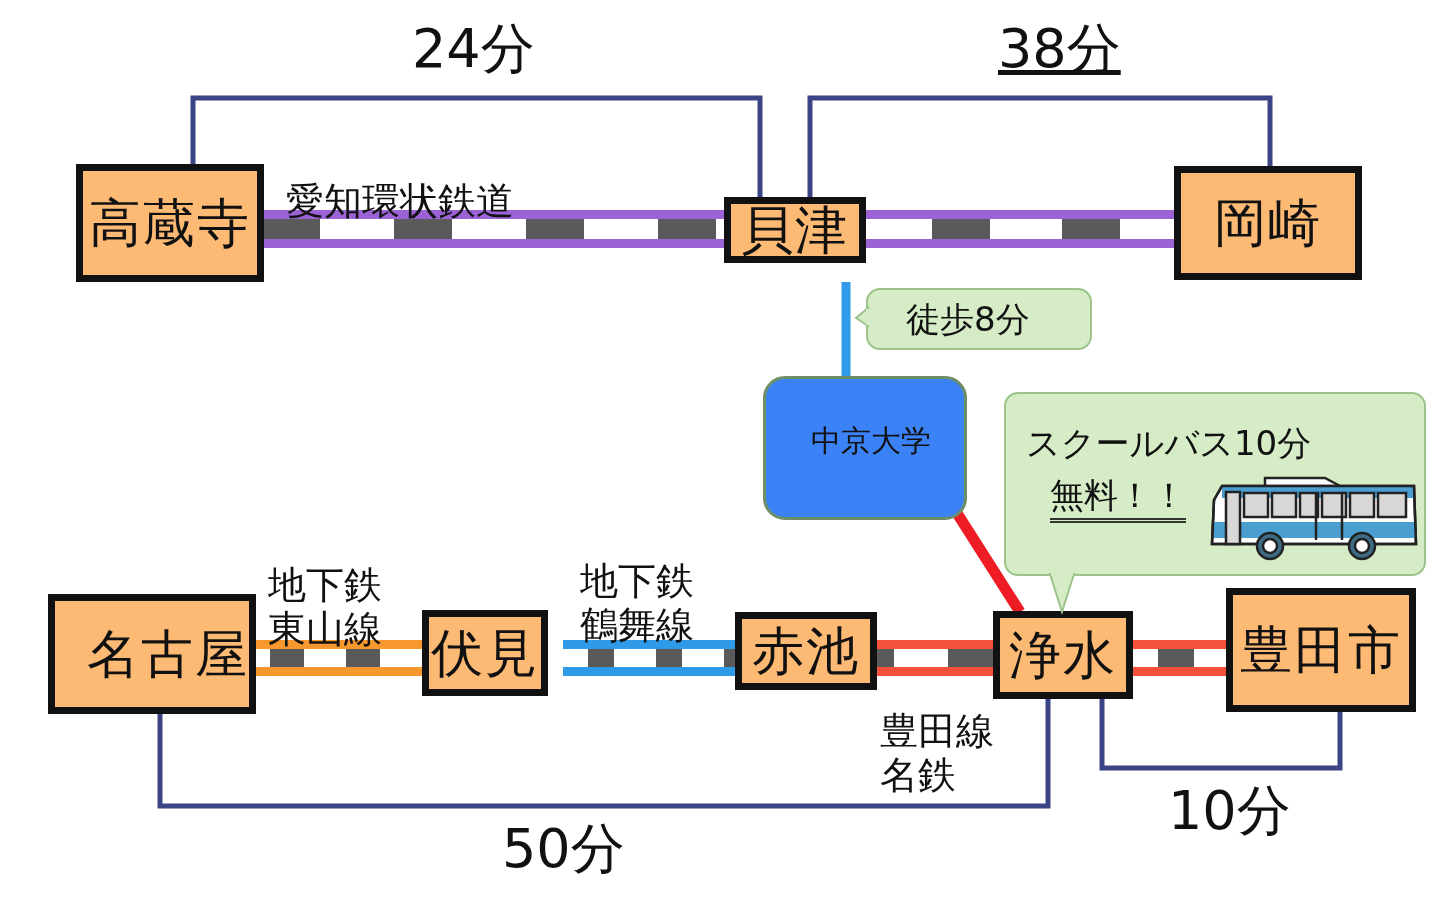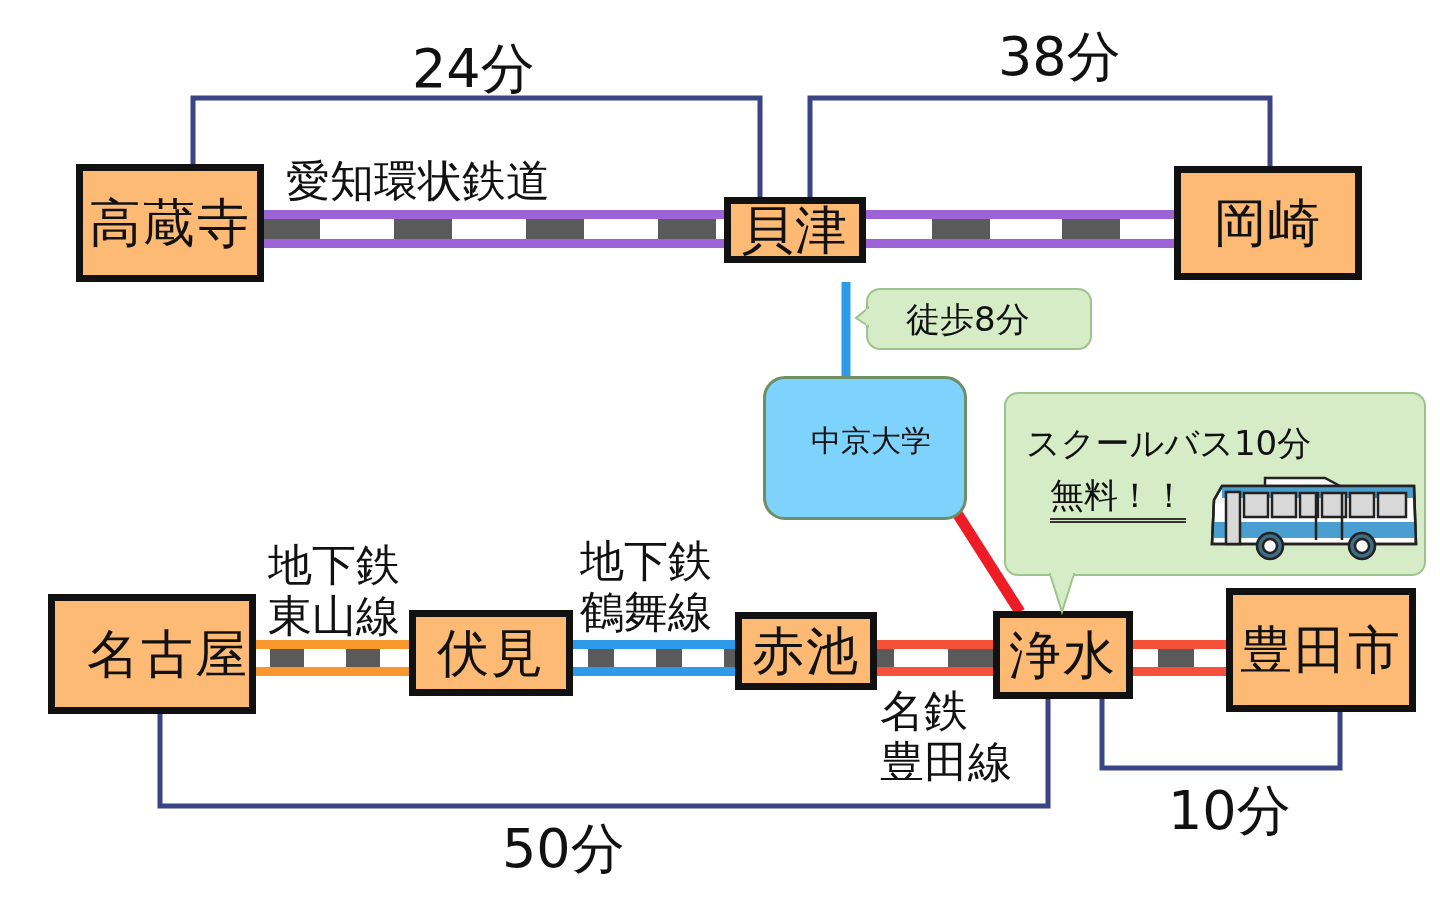--- a/index.html
+++ b/index.html
@@ -1,23 +1,23 @@
 <!DOCTYPE html>
 <html><head>
 <meta charset="utf-8">
 <style>
   html,body{margin:0;padding:0;background:#ffffff;}
   body{width:1440px;height:900px;position:relative;overflow:hidden;font-family:"DejaVu Sans","Liberation Sans",sans-serif;color:#111;}
   svg.base{position:absolute;left:0;top:0;}
   .station{position:absolute;background:#fdba74;border:7px solid #111;box-sizing:border-box;display:flex;align-items:center;justify-content:center;font-size:52px;line-height:1;letter-spacing:2px;white-space:nowrap;}
-  .label{position:absolute;font-size:44px;line-height:1.15;white-space:nowrap;}
+  .label{position:absolute;font-size:38px;line-height:1.15;white-space:nowrap;margin-top:24px;}
   .time{position:absolute;font-size:54px;line-height:1;white-space:nowrap;}
   .bubble{position:absolute;background:#d6ecc6;border:2px solid #9cc48a;border-radius:14px;box-sizing:border-box;}
   .walk-text{position:absolute;font-size:34px;line-height:1;white-space:nowrap;}
-  .campus{position:absolute;background:#7dd3fc;border:3px solid #6e8f66;border-radius:22px;box-sizing:border-box;text-align:center;padding-left:12px;}
+  .campus{position:absolute;background:#3b82f6;border:3px solid #6e8f66;border-radius:22px;box-sizing:border-box;text-align:center;padding-left:12px;}
   .campus .n{display:block;font-size:30px;margin-top:42px;}
   .campus .s{display:block;font-size:22px;margin-top:6px;}
   .bus-title{position:absolute;font-size:34px;white-space:nowrap;line-height:1;}
   .free{position:absolute;font-size:34px;white-space:nowrap;line-height:1;border-bottom:5px double #333;padding-bottom:6px;}
 </style>
 </head>
 <body>
 
 <svg class="base" width="1440" height="900">
 
@@ -72,52 +72,52 @@
       <rect x="948" y="649" width="18" height="18" fill="#5a5a5a"></rect>
       <rect x="950" y="649" width="44" height="18" fill="#5a5a5a"></rect>
       <rect x="1158" y="649" width="36" height="18" fill="#5a5a5a"></rect>
     </g>
 
   <line x1="846" y1="282" x2="846" y2="378" stroke="#2f9be8" stroke-width="9"></line>
 
   <line x1="955" y1="510" x2="1020" y2="612" stroke="#ee1c25" stroke-width="11"></line>
 </svg>
 
-<div class="time" style="left:412px;top:42px;">24分</div>
-<div class="time" style="left:998px;top:30px;">38分</div>
+<div class="time" style="left:412px;top:22px;">24分</div>
+<div class="time" style="left:998px;top:22px;text-decoration:underline;">38分</div>
 <div class="time" style="left:502px;top:822px;">50分</div>
 <div class="time" style="left:1168px;top:784px;">10分</div>
 
 <div class="label" style="left:286px;top:156px;">愛知環状鉄道</div>
 <div class="label" style="left:268px;top:540px;">
   <div>地下鉄</div>
   <div>東山線</div>
 </div>
 <div class="label" style="left:580px;top:536px;">
   <div>地下鉄</div>
   <div>鶴舞線</div>
 </div>
 <div class="label" style="left:880px;top:686px;">
+  <div>豊田線</div>
   <div>名鉄</div>
-  <div>豊田線</div>
 </div>
 
 <div class="station" style="left:76px;top:164px;width:188px;height:118px;">
     <span>高蔵寺</span>
   </div>
 <div class="station" style="left:724px;top:197px;width:142px;height:66px;">
     <span>貝津</span>
   </div>
 <div class="station" style="left:1174px;top:166px;width:188px;height:114px;">
     <span>岡崎</span>
   </div>
 <div class="station" style="left:48px;top:594px;width:208px;height:120px;padding-left:32px;">
     <span>名古屋</span>
   </div>
-<div class="station" style="left:409px;top:610px;width:164px;height:86px;text-align:right;">
+<div class="station" style="left:422px;top:610px;width:126px;height:86px;text-align:right;">
     <span>伏見</span>
   </div>
 <div class="station" style="left:735px;top:612px;width:142px;height:78px;">
     <span>赤池</span>
   </div>
 <div class="station" style="left:993px;top:611px;width:140px;height:88px;">
     <span>浄水</span>
   </div>
 <div class="station" style="left:1226px;top:588px;width:190px;height:124px;justify-content:center;">
     <span>豊田市</span>

